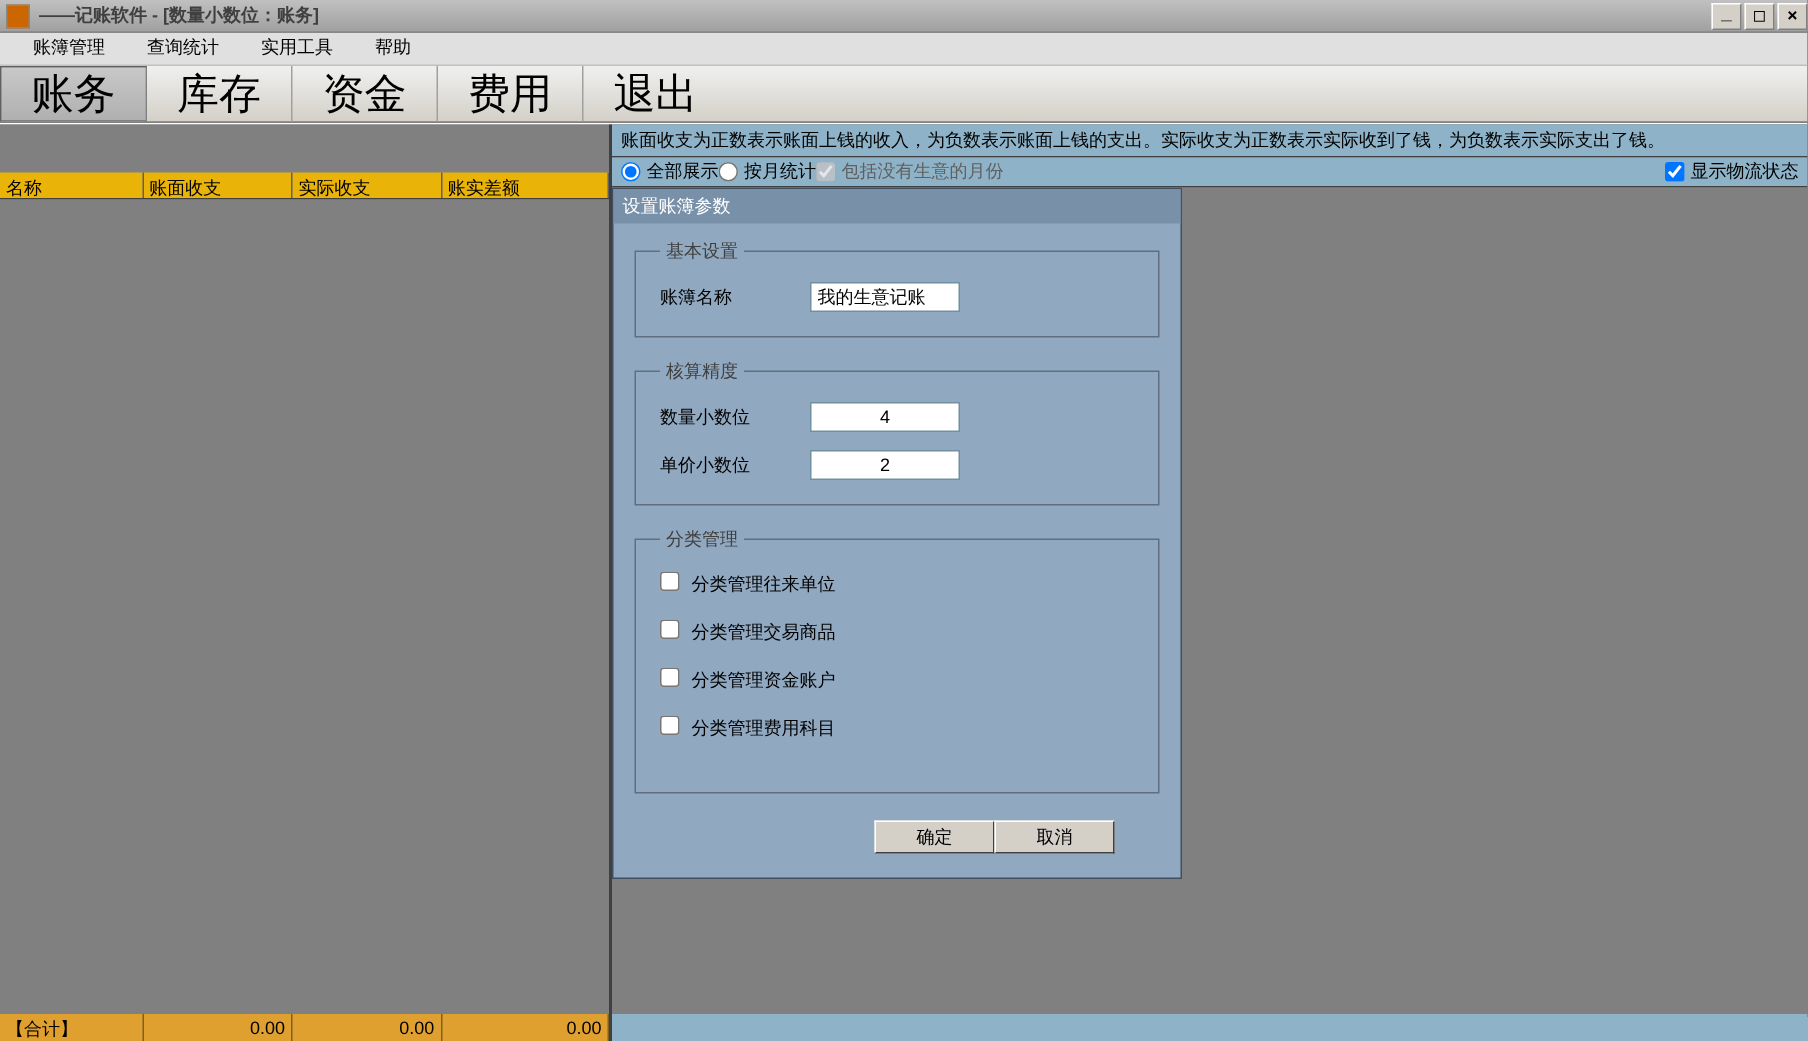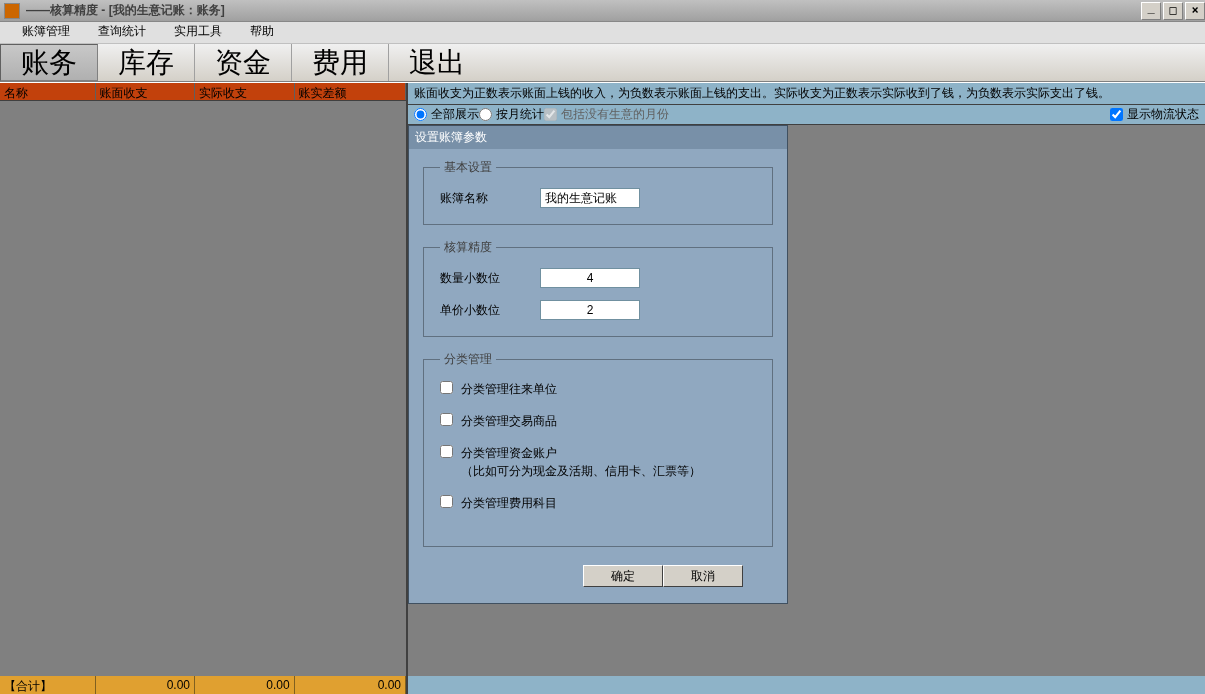--- a/index.html
+++ b/index.html
@@ -20,21 +20,21 @@
 .menubar .menu-item { padding: 3px 14px; cursor: pointer; }
 
 .toolbar { height: 38px; background: linear-gradient(to bottom, #f0f0f0, #d4d0c8); display: flex; align-items: stretch; border-bottom: 1px solid #808080; }
 .toolbar .tool-btn { padding: 0 20px; font-size: 28px; display: flex; align-items: center; border-right: 1px solid #a0a0a0; cursor: pointer; }
 .toolbar .tool-btn.active { background: linear-gradient(to bottom, #c8c8c8, #b0b0b0); border: 1px solid #808080; border-top-color: #606060; border-left-color: #606060; }
 .toolbar .tool-btn:last-child { border-right: none; }
 
 .content-area { flex: 1; display: flex; border-top: 1px solid #fff; }
 
 .left-panel { width: 408px; display: flex; flex-direction: column; background: #808080; border-right: 2px solid #404040; }
-.table-header { height: 18px; display: flex; background: #c2410c; border-bottom: 1px solid #404040; }
+.table-header { height: 18px; display: flex; background: #eab308; border-bottom: 1px solid #404040; margin-top: 32px; }
 .table-header .th { border-right: 1px solid #606060; padding: 2px 4px; color: #000; }
 .table-body { flex: 1; background: #808080; }
 .table-footer { height: 18px; display: flex; background: #e0a030; }
 .table-footer .tf { border-right: 1px solid #806020; padding: 2px 4px; text-align: right; color: #000; }
 .table-footer .tf:first-child { text-align: left; }
 
 .right-panel { flex: 1; display: flex; flex-direction: column; background: #808080; }
 .hint-bar { background: #8eb3c8; padding: 2px 6px; color: #000; border-bottom: 1px solid #404040; }
 .filter-bar { height: 20px; background: #8eb3c8; display: flex; align-items: center; padding: 0 6px; border-bottom: 1px solid #404040; }
 .filter-bar label { display: flex; align-items: center; gap: 4px; }
@@ -65,21 +65,21 @@
 .btn { width: 80px; height: 22px; background: #d4d0c8; border: 1px solid #404040; border-top-color: #fff; border-left-color: #fff; cursor: pointer; }
 
 .cb-disabled { accent-color: #888; }
 </style>
 </head>
 <body>
 
 <div class="window">
   <div class="titlebar">
     <div class="app-icon"></div>
-    <div class="title-text">——核算精度 - [我的生意记账：账务]</div>
+    <div class="title-text">——记账软件 - [数量小数位：账务]</div>
     <div class="win-btns">
       <div class="win-btn min"></div>
       <div class="win-btn max"></div>
       <div class="win-btn close"></div>
     </div>
   </div>
 
   <div class="menubar">
     <div class="menu-item">账簿管理</div>
     <div class="menu-item">查询统计</div>
@@ -164,21 +164,20 @@
                 <span class="chk-label">分类管理往来单位</span>
               </div>
               <div class="chk-row">
                 <input type="checkbox" style="">
                 <span class="chk-label">分类管理交易商品</span>
               </div>
               <div class="chk-row">
                 <input type="checkbox" style="">
                 <span class="chk-label">
                   <span>分类管理资金账户</span><br>
-                  <span>（比如可分为现金及活期、信用卡、汇票等）</span>
                 </span>
               </div>
               <div class="chk-row">
                 <input type="checkbox" style="">
                 <span class="chk-label">分类管理费用科目</span>
               </div>
             </fieldset>
 
             <div class="dialog-actions">
               <button class="btn">确定</button>

